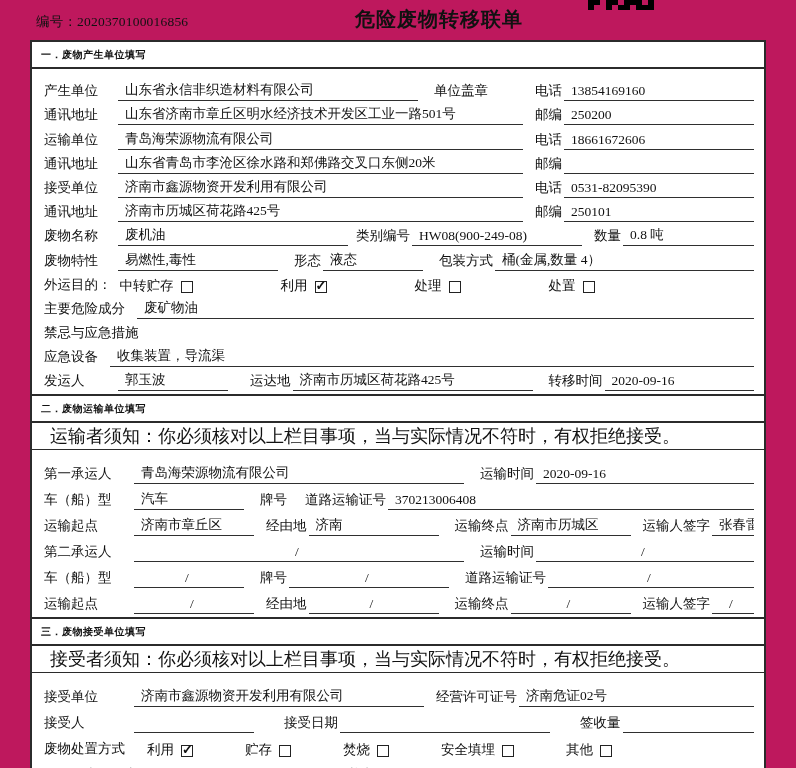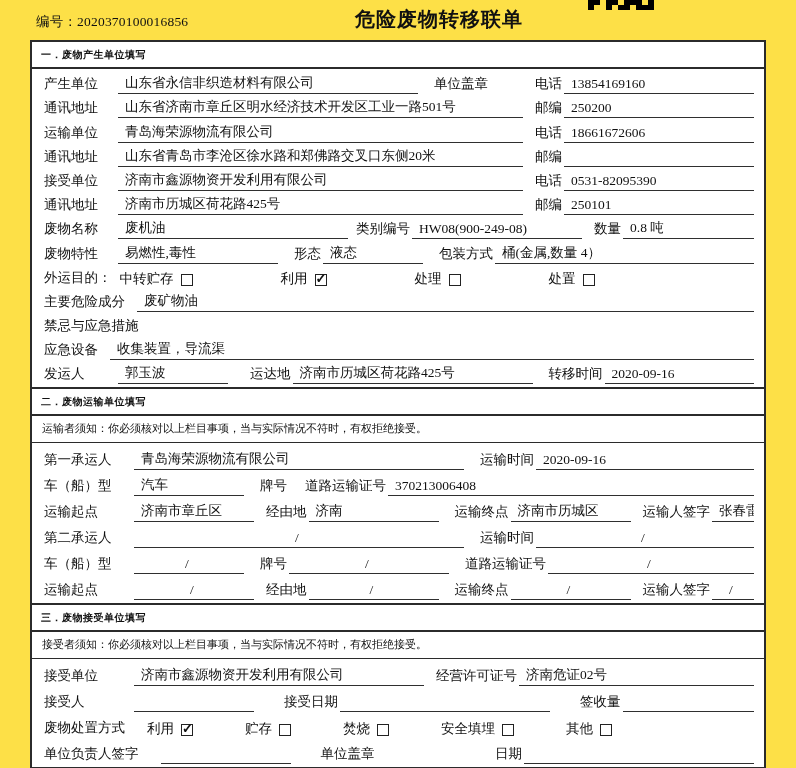--- a/index.html
+++ b/index.html
@@ -1,18 +1,18 @@
 <!DOCTYPE html>
 <html><head>
 <meta charset="utf-8">
 <style>
   * { margin:0; padding:0; box-sizing:border-box; }
   html,body { background:#fff; }
   .page {
-    position:relative; width:796px; height:768px; background:#fde047;
+    position:relative; width:796px; height:768px; background:#be185d;
     font-family:"Liberation Serif","DejaVu Serif",serif;
     color:#111; overflow:hidden;
   }
   
   .doc-header { position:relative; height:40px; }
   .doc-no { position:absolute; left:36px; top:13px; font-size:13.5px; letter-spacing:.2px; }
   .doc-title {
     position:absolute; left:90px; right:8px; top:6px; text-align:center;
     font-size:20px; font-weight:bold; letter-spacing:1px;
   }
@@ -22,30 +22,29 @@
   }
   .qr i { display:block; }
   .qr i.b { background:#000; }
   
   .form-box { margin:0 30px; border:2px solid #2b2b2b; background:#fff; }
   .sec-header {
     font-size:10px; font-weight:bold; line-height:25px; padding-left:9px;
     border-bottom:2px solid #2b2b2b; letter-spacing:.5px;
   }
   .sec-header.mid { border-top:2px solid #2b2b2b; }
-  .sec-body { padding:1px 10px 3px 10px; }
+  .sec-body { padding:8px 10px 3px 10px; }
   .row {
     display:flex; align-items:flex-end; height:24.2px;
     font-size:13.5px; white-space:nowrap;
   }
   .row.tall { height:26px; }
   .notice-row {
-    font-size:11px; line-height:26px; padding-left:10px;
+    font-size:18px; line-height:26px; padding-left:18px;
     border-bottom:1.5px solid #2b2b2b;
-    font-family:Liberation Mono, monospace;
   }
   .l { padding:0 2px 1px 2px; flex:none; }
   .v {
     border-bottom:1px solid #2f2f2f; padding:0 4px 1px 7px;
     flex:none; overflow:hidden;
   }
   .v.c { text-align:center; padding-left:0; }
   .f { flex:1; }
   .sp { flex:1; }
   .ml6{margin-left:6px} .ml10{margin-left:10px} .ml14{margin-left:14px}

